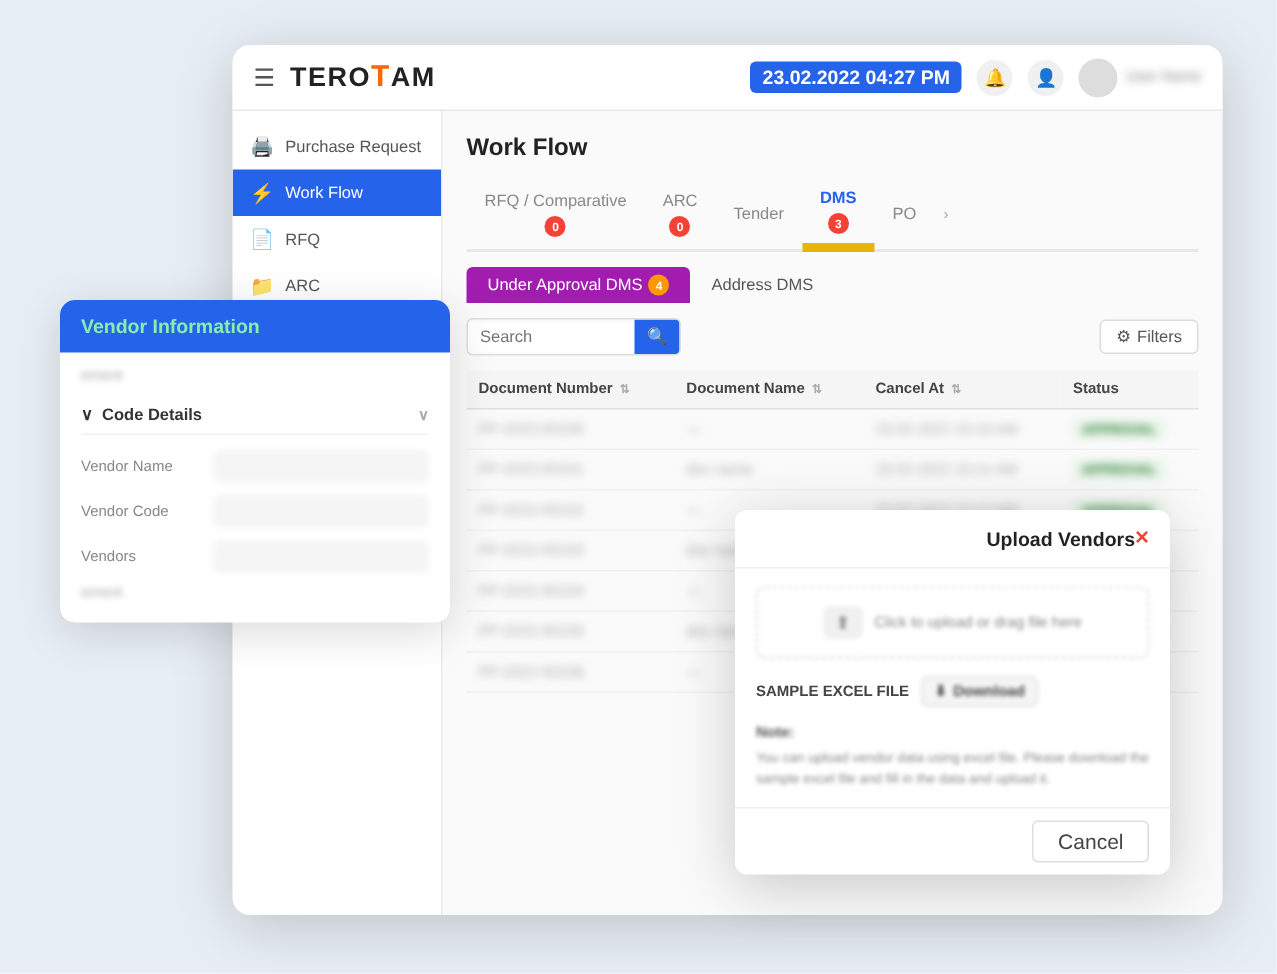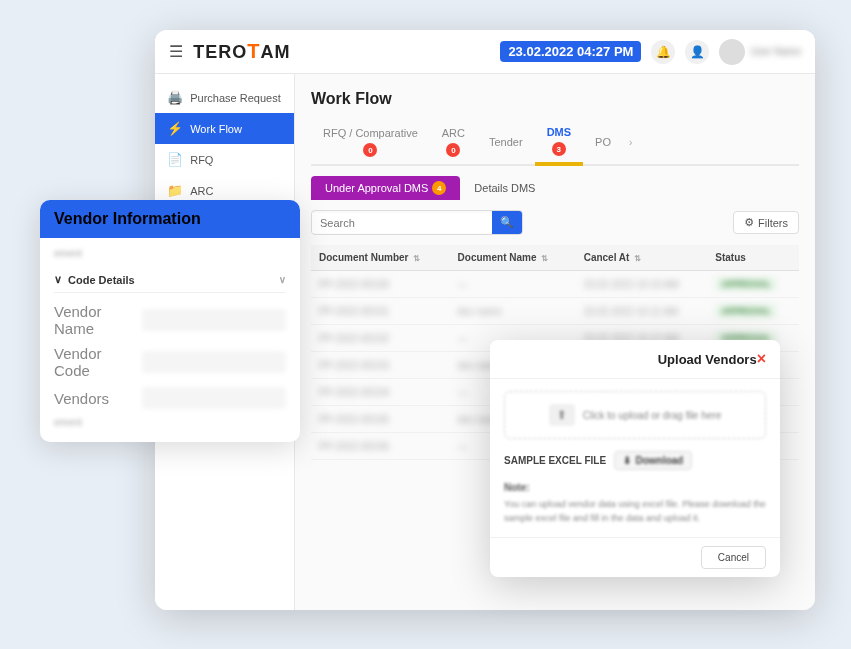--- a/index.html
+++ b/index.html
@@ -161,21 +161,21 @@
       cursor: pointer;
       white-space: nowrap;
       position: relative;
       display: flex;
       align-items: center;
       gap: 4px;
       flex-direction: column;
     }
     .tab.active {
       color: #2563eb;
-      border-bottom: 4px solid #eab308;
+      border-bottom: 6px solid #eab308;
       font-weight: 600;
       margin-bottom: -2px;
     }
     .badge {
       background: #f44336;
       color: #fff;
       border-radius: 50%;
       width: 14px;
       height: 14px;
       font-size: 8px;
@@ -218,21 +218,21 @@
       align-items: center;
       justify-content: space-between;
       margin-bottom: 10px;
     }
     .search-box {
       display: flex;
       align-items: center;
       border: 1px solid #ddd;
       border-radius: 4px;
       overflow: hidden;
-      width: 212px;
+      width: 143px;
     }
     .search-input {
       border: none;
       outline: none;
       padding: 4px 8px;
       font-size: 11px;
       width: 100%;
       background: #fff;
     }
     .search-btn {
@@ -296,23 +296,23 @@
       left: 40px;
       width: 260px;
       background: #fff;
       border-radius: 10px;
       box-shadow: 0 6px 30px rgba(0,0,0,0.15);
       z-index: 20;
       overflow: hidden;
     }
     .vendor-panel-header {
       background: #2563eb;
-      color: #000000;
+      color: #86efac;
       padding: 10px 14px;
-      font-size: 16px;
+      font-size: 13px;
       font-weight: 700;
       display: flex;
       align-items: flex-end;
       justify-content: space-between;
     }
     .vendor-panel-body {
       padding: 10px 14px 14px;
     }
     .section-title-row {
       display: flex;
@@ -332,21 +332,21 @@
       align-items: center;
       gap: 6px;
     }
     .form-row {
       display: flex;
       align-items: center;
       gap: 8px;
       margin-bottom: 8px;
     }
     .form-label {
-      font-size: 15px;
+      font-size: 10px;
       color: #888;
       width: 80px;
       flex-shrink: 0;
     }
     .form-value {
       background: #f5f5f5;
       border-radius: 4px;
       padding: 3px 8px;
       font-size: 10px;
       color: #555;
@@ -445,21 +445,21 @@
       padding: 8px 14px;
       display: flex;
       justify-content: flex-end;
       border-top: 1px solid #f0f0f0;
     }
     .cancel-btn {
       padding: 5px 16px;
       border: 1px solid #ddd;
       border-radius: 4px;
       background: #fff;
-      font-size: 10px;
+      font-size: 14px;
       cursor: pointer;
       color: #444;
     }
   </style>
 </head>
 <body>
 
 <div class="main-window">
 
   <div class="top-bar">
@@ -543,21 +543,21 @@
         </div>
         <div class="tab-arrow">›</div>
       </div>
 
       <div class="sub-tabs-row">
         <div class="sub-tab active">
           <span>Under Approval DMS</span>
           <span class="badge" style="background:#ff9800;">4</span>
         </div>
         <div class="sub-tab">
-          <span>Details DMS</span>
+          <span>Address DMS</span>
         </div>
       </div>
 
       <div class="search-row">
         <div class="search-box">
           <input class="search-input" type="text" placeholder="Search" style="">
           <button class="search-btn">🔍</button>
         </div>
         <button class="filter-btn">
           <span>⚙</span>

